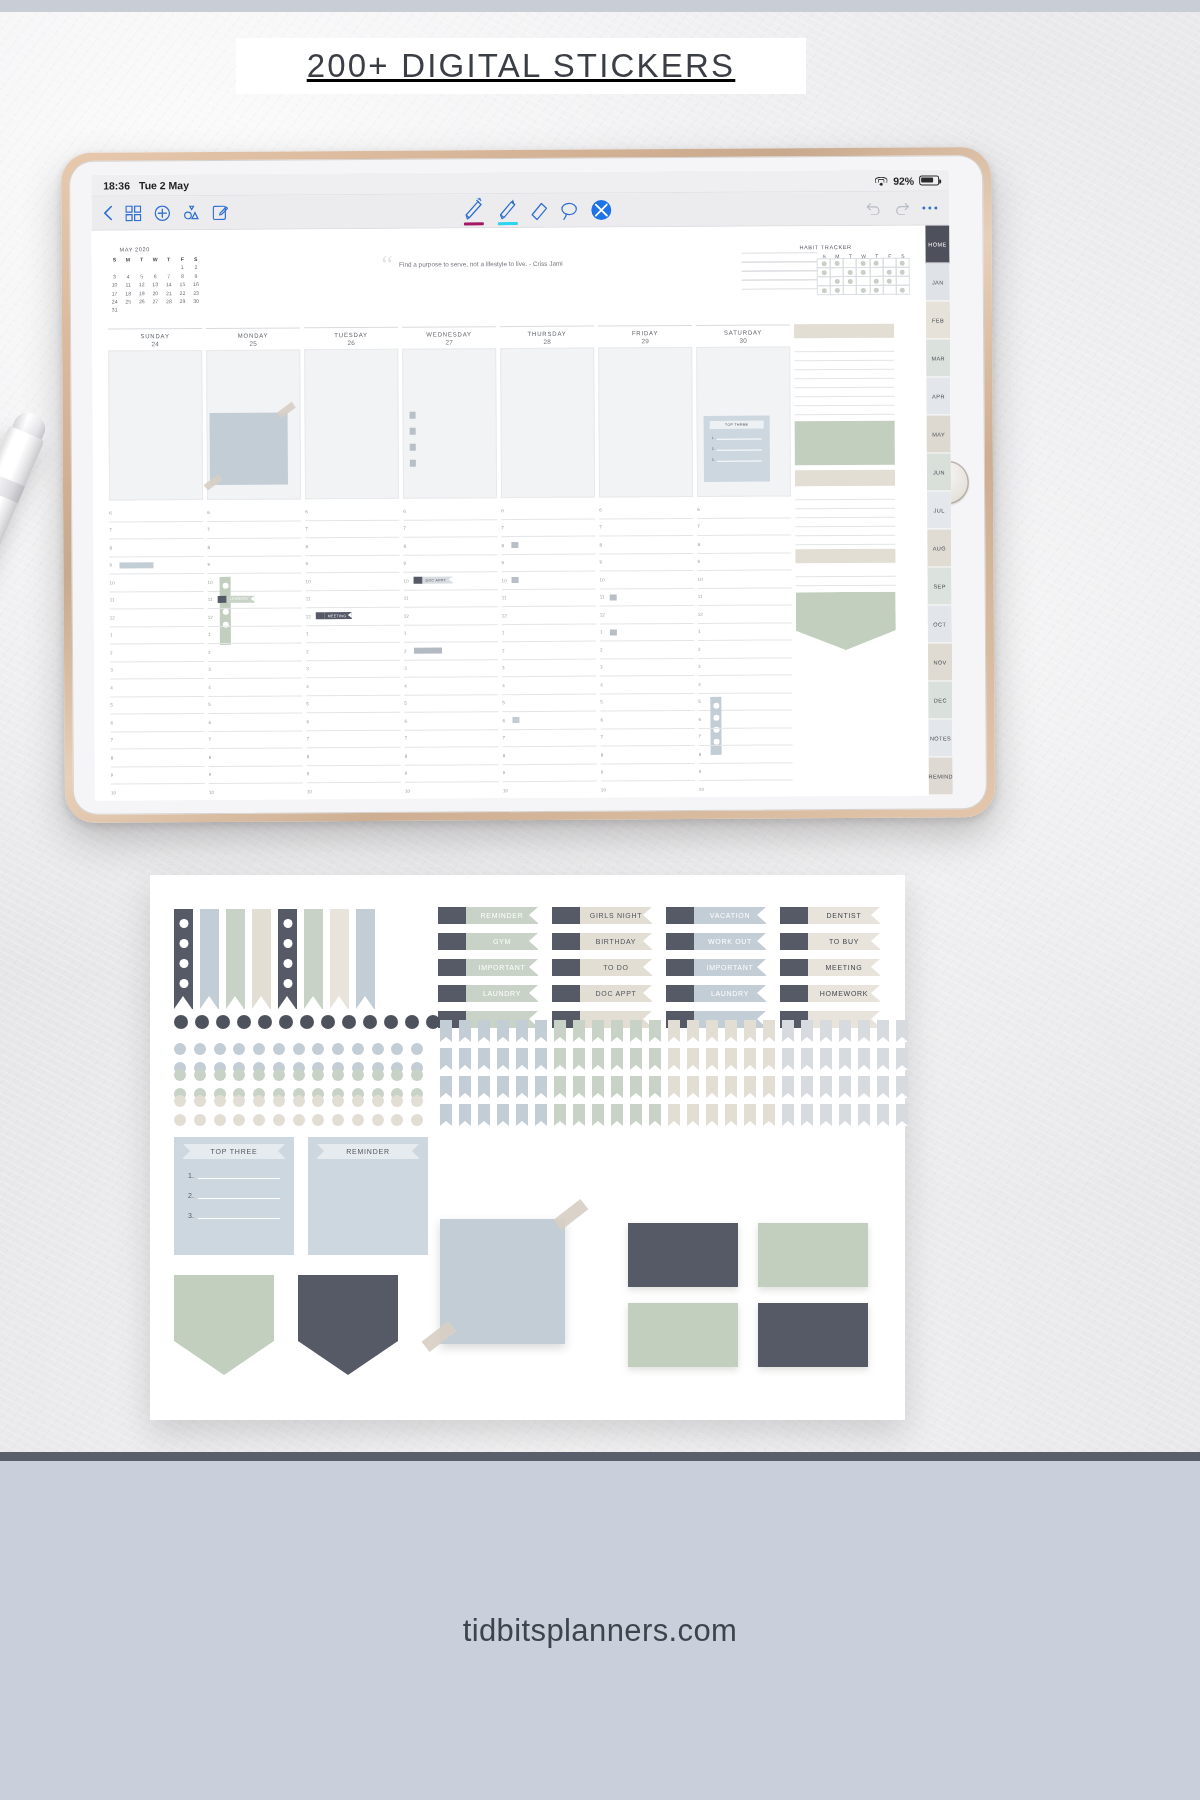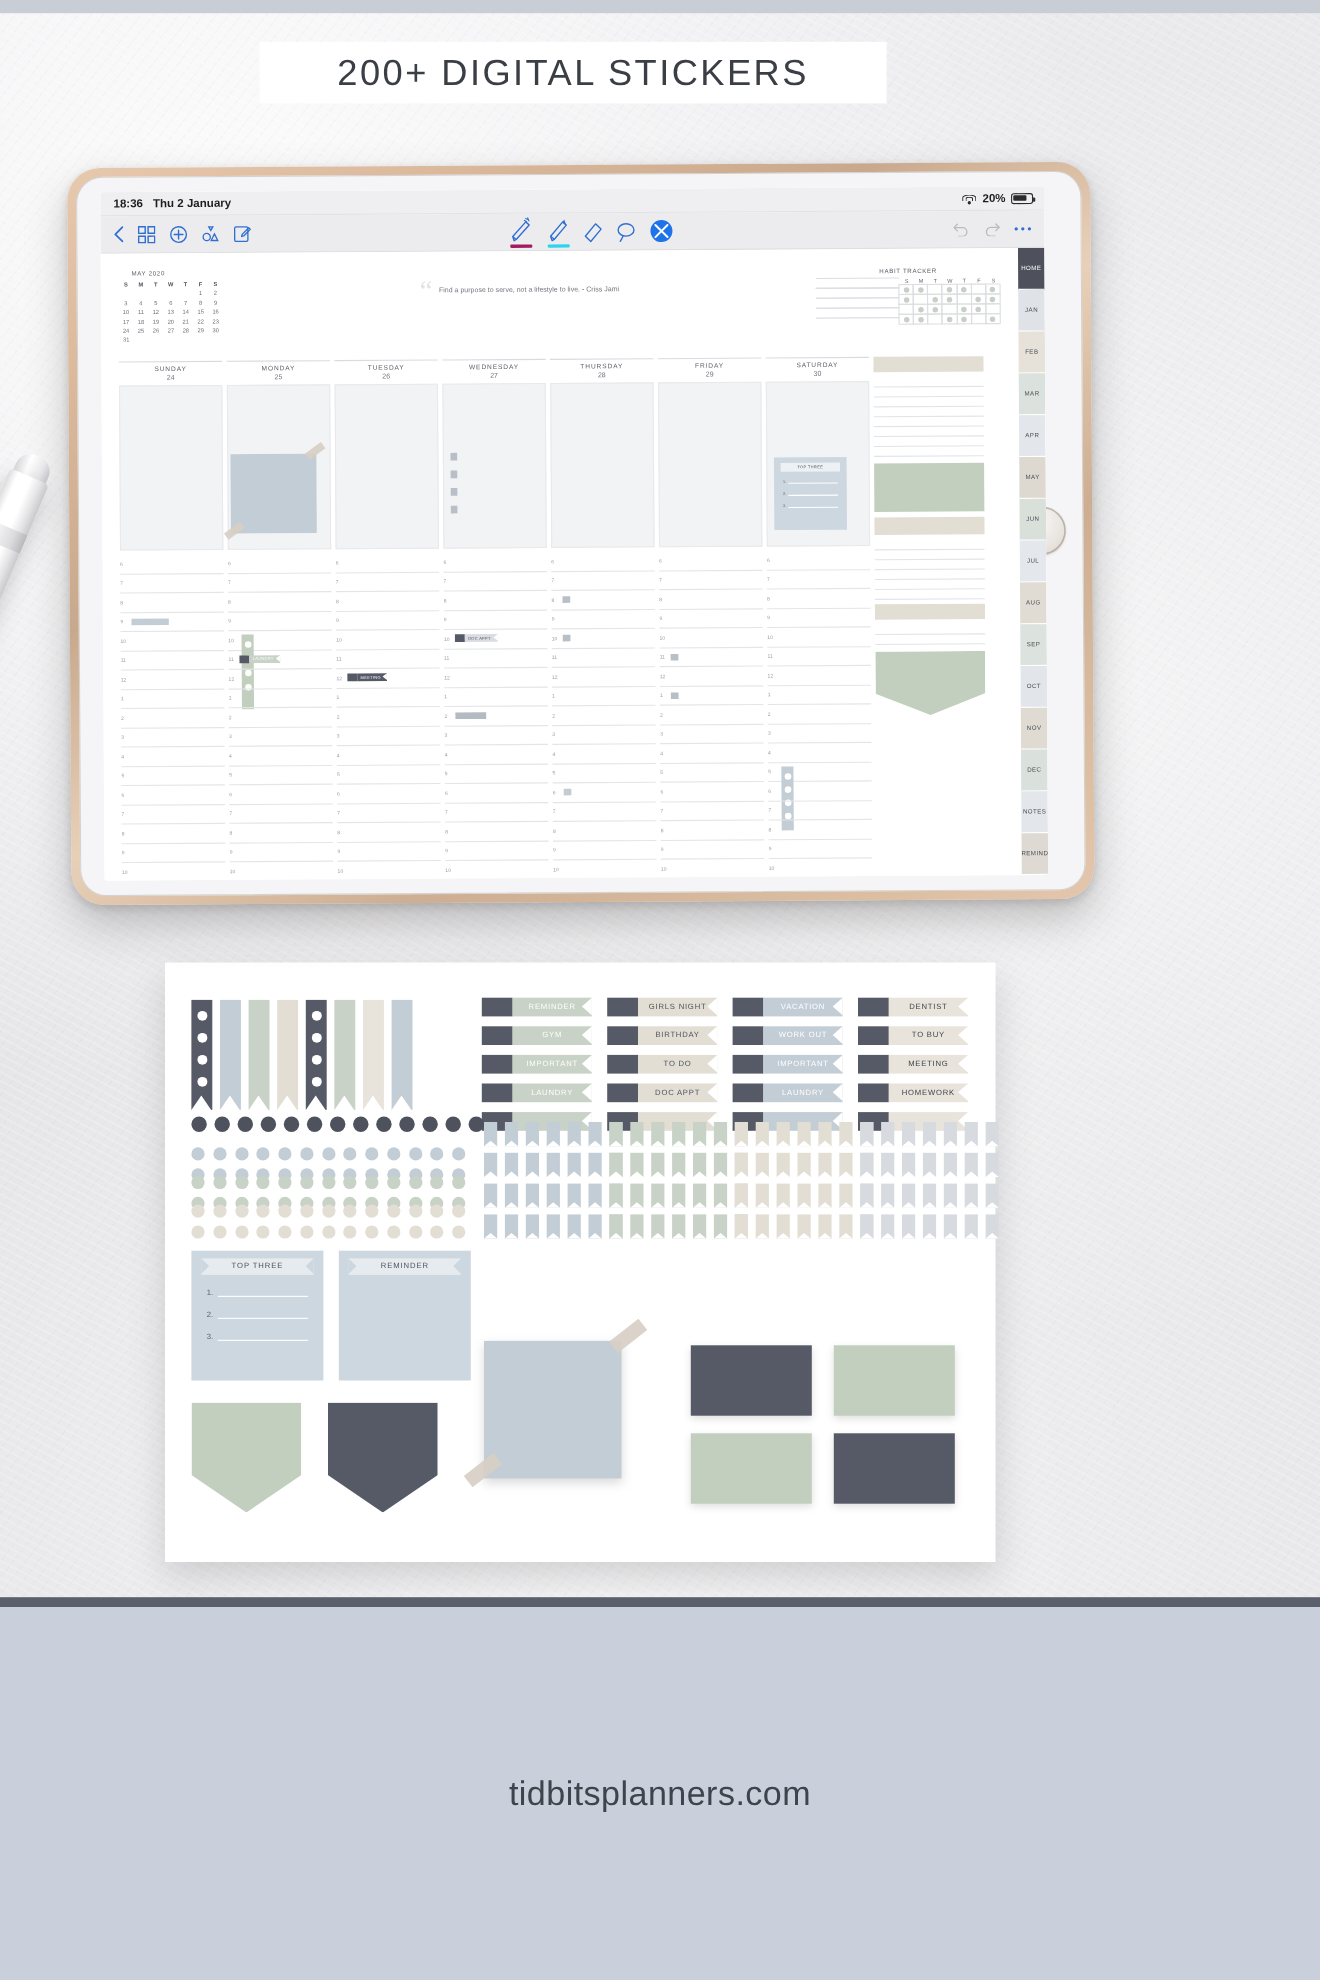--- a/index.html
+++ b/index.html
@@ -22,20 +22,21 @@
     background-image:
       repeating-linear-gradient(28deg, rgba(255,255,255,.45) 0 2px, rgba(0,0,0,0) 2px 7px),
       repeating-linear-gradient(-52deg, rgba(170,170,175,.18) 0 1px, rgba(0,0,0,0) 1px 9px);
   }
   .topstrip{position:absolute;left:0;top:0;width:1200px;height:12px;background:#c9cdd6;}
   
   .title-plate{
     position:absolute; left:236px; top:38px; width:570px; height:56px;
     background:#fff; display:flex; align-items:center; justify-content:center;
     z-index:5;
+    text-decoration:underline;
   }
   .title-plate span{
     font-size:33px; letter-spacing:2.2px; color:#3b3f45; font-weight:400;
   }
   
   .ipad{
     position:absolute; left:63px; top:150px; width:930px; height:670px;
     border-radius:30px;
     background:linear-gradient(150deg,#e7c9ae 0%,#d9b79a 18%,#c9a98d 35%,#e8d0b8 52%,#cdae92 70%,#e3c6ab 100%);
     box-shadow:0 18px 38px rgba(90,85,80,.32), 0 3px 9px rgba(0,0,0,.14);
@@ -206,28 +207,28 @@
 
 <div class="ipad">
   <div class="ipad-inner">
     <div class="cam"></div>
     <div class="home-btn"></div>
 
     <div class="screen">
 
       <div class="statusbar">
         <span class="sb-time">18:36</span>
-        <span class="sb-date">Thu 2 January</span>
+        <span class="sb-date">Tue 2 May</span>
         <div class="sb-right">
           <span class="wifi">
               <i></i>
               <i></i>
               <i></i>
             </span>
-          <span class="batt-txt">20%</span>
+          <span class="batt-txt">92%</span>
           <span class="batt">
               <i></i>
             </span>
         </div>
       </div>
 
       <div class="toolbar">
         <div class="tb-left">
           <span class="ic">
             <svg width="9" height="15" viewBox="0 0 9 15">

